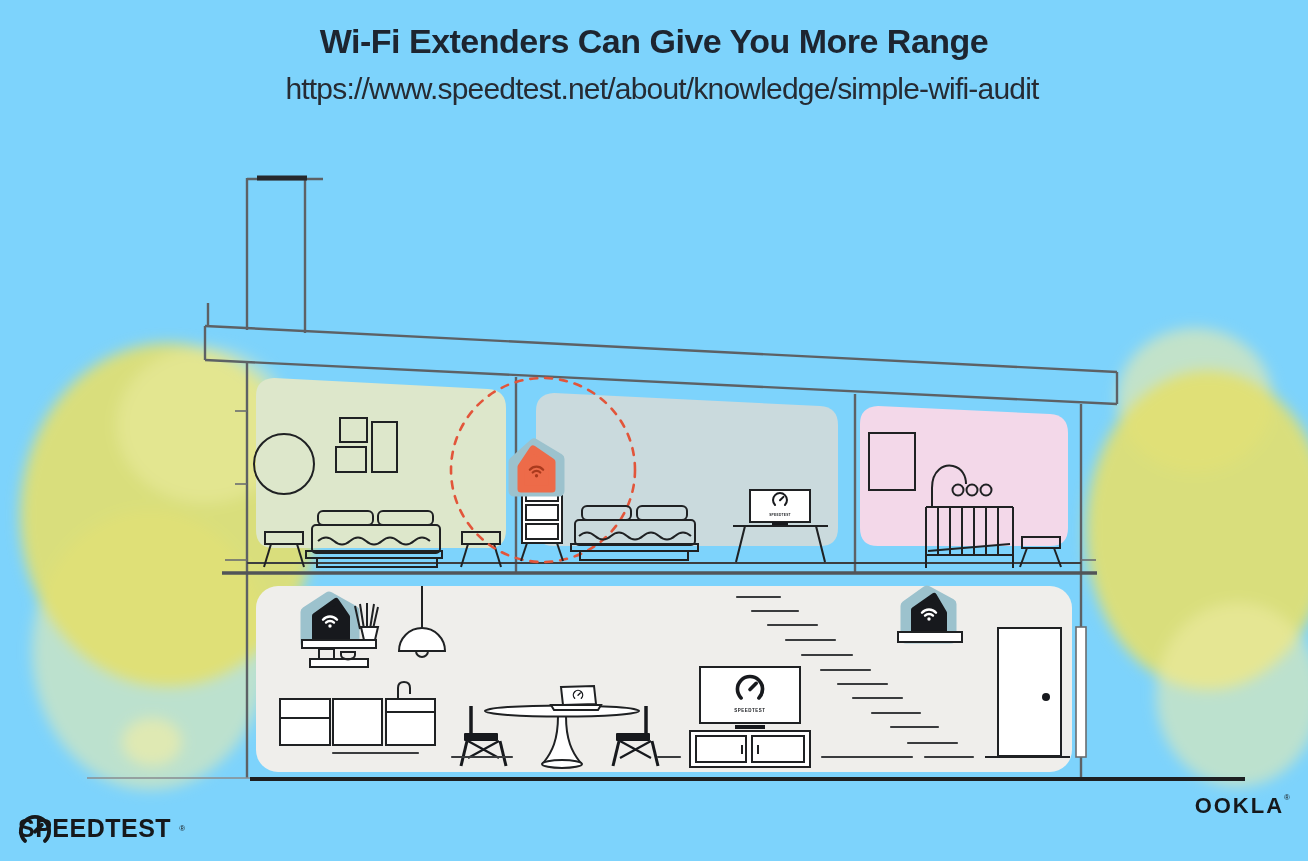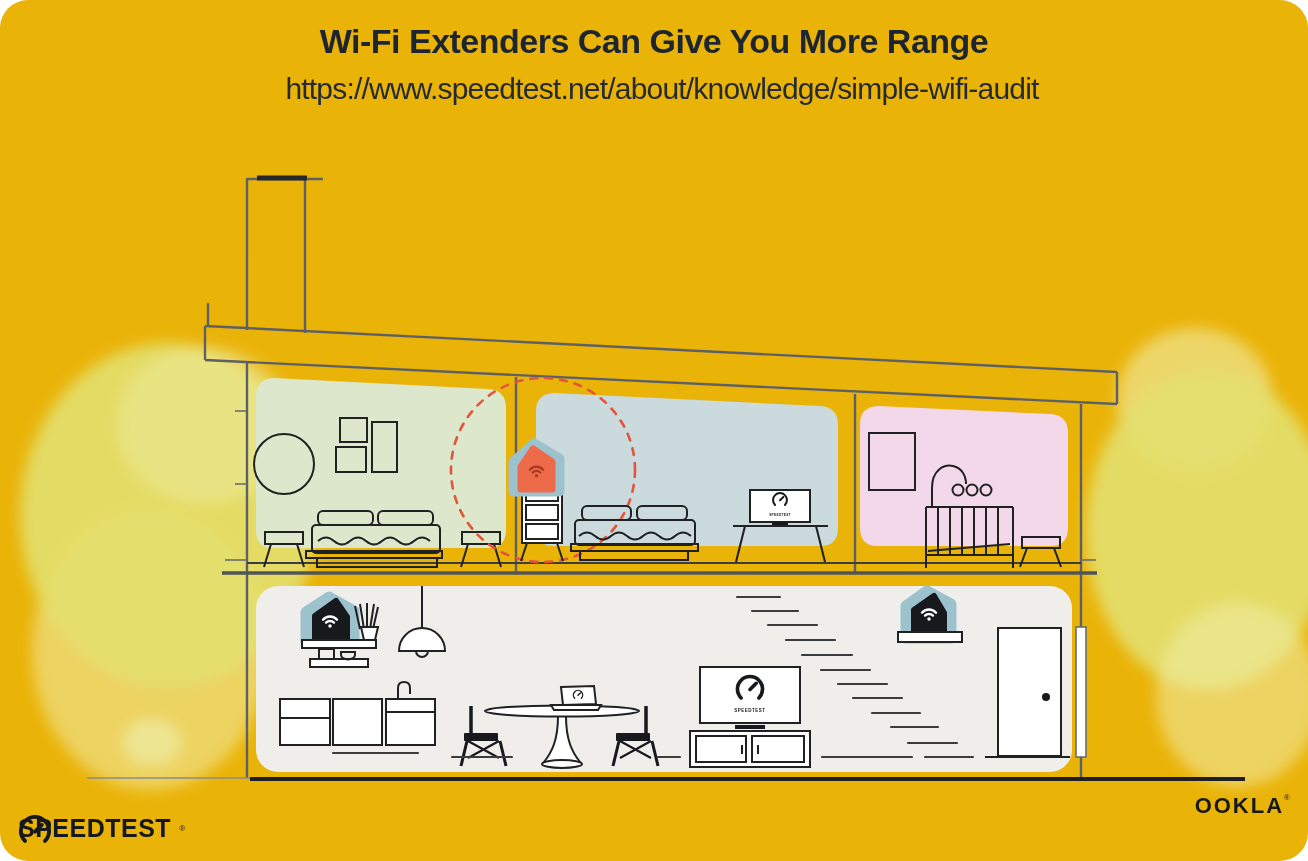--- a/index.html
+++ b/index.html
@@ -1,17 +1,17 @@
 <!DOCTYPE html>
 <html style="--title-text: #1d2530; --subtitle-text: #262b33; --room-green: #dde7cb; --room-blue: #cadadd; --room-pink: #f3d8e9; --ground-gray: #efeeeb; --foliage: #e3e06e; --foliage-light: #f0eda8; --extender-teal: #9cc2cd; --extender-orange: #ed6b49; --wifi-red: #aa3a1d; --device-black: #17191d; --signal-red: #e2553a; --wall-line: #5d6165; --furniture-line: #1f2123; --logo-text: #16181b;"><head>
 <meta charset="utf-8">
 <style>
   html,body{margin:0;padding:0;background:#fff;}
-  .page{position:relative;width:1308px;height:861px;background:#eab308;overflow:hidden;
-        font-family:"Liberation Sans",sans-serif;border-radius:28px;}
+  .page{position:relative;width:1308px;height:861px;background:#7dd3fc;overflow:hidden;
+        font-family:"Liberation Sans",sans-serif;}
   
   .title{position:absolute;top:22px;left:0;width:100%;text-align:center;
          font-size:34px;font-weight:700;letter-spacing:-.5px;color:var(--title-text,#1d2530);}
   .subtitle{position:absolute;top:72px;left:8px;width:100%;text-align:center;
          font-size:30px;font-weight:400;letter-spacing:-.8px;color:var(--subtitle-text,#262b33);}
   
   .st-logo{position:absolute;left:18px;top:814px;display:flex;align-items:center;gap:8px;
            color:var(--logo-text,#16181b);}
   .st-logo .word{font-size:25px;font-weight:700;letter-spacing:.5px;}
   .st-logo sup{font-size:8px;vertical-align:top;line-height:10px;}

